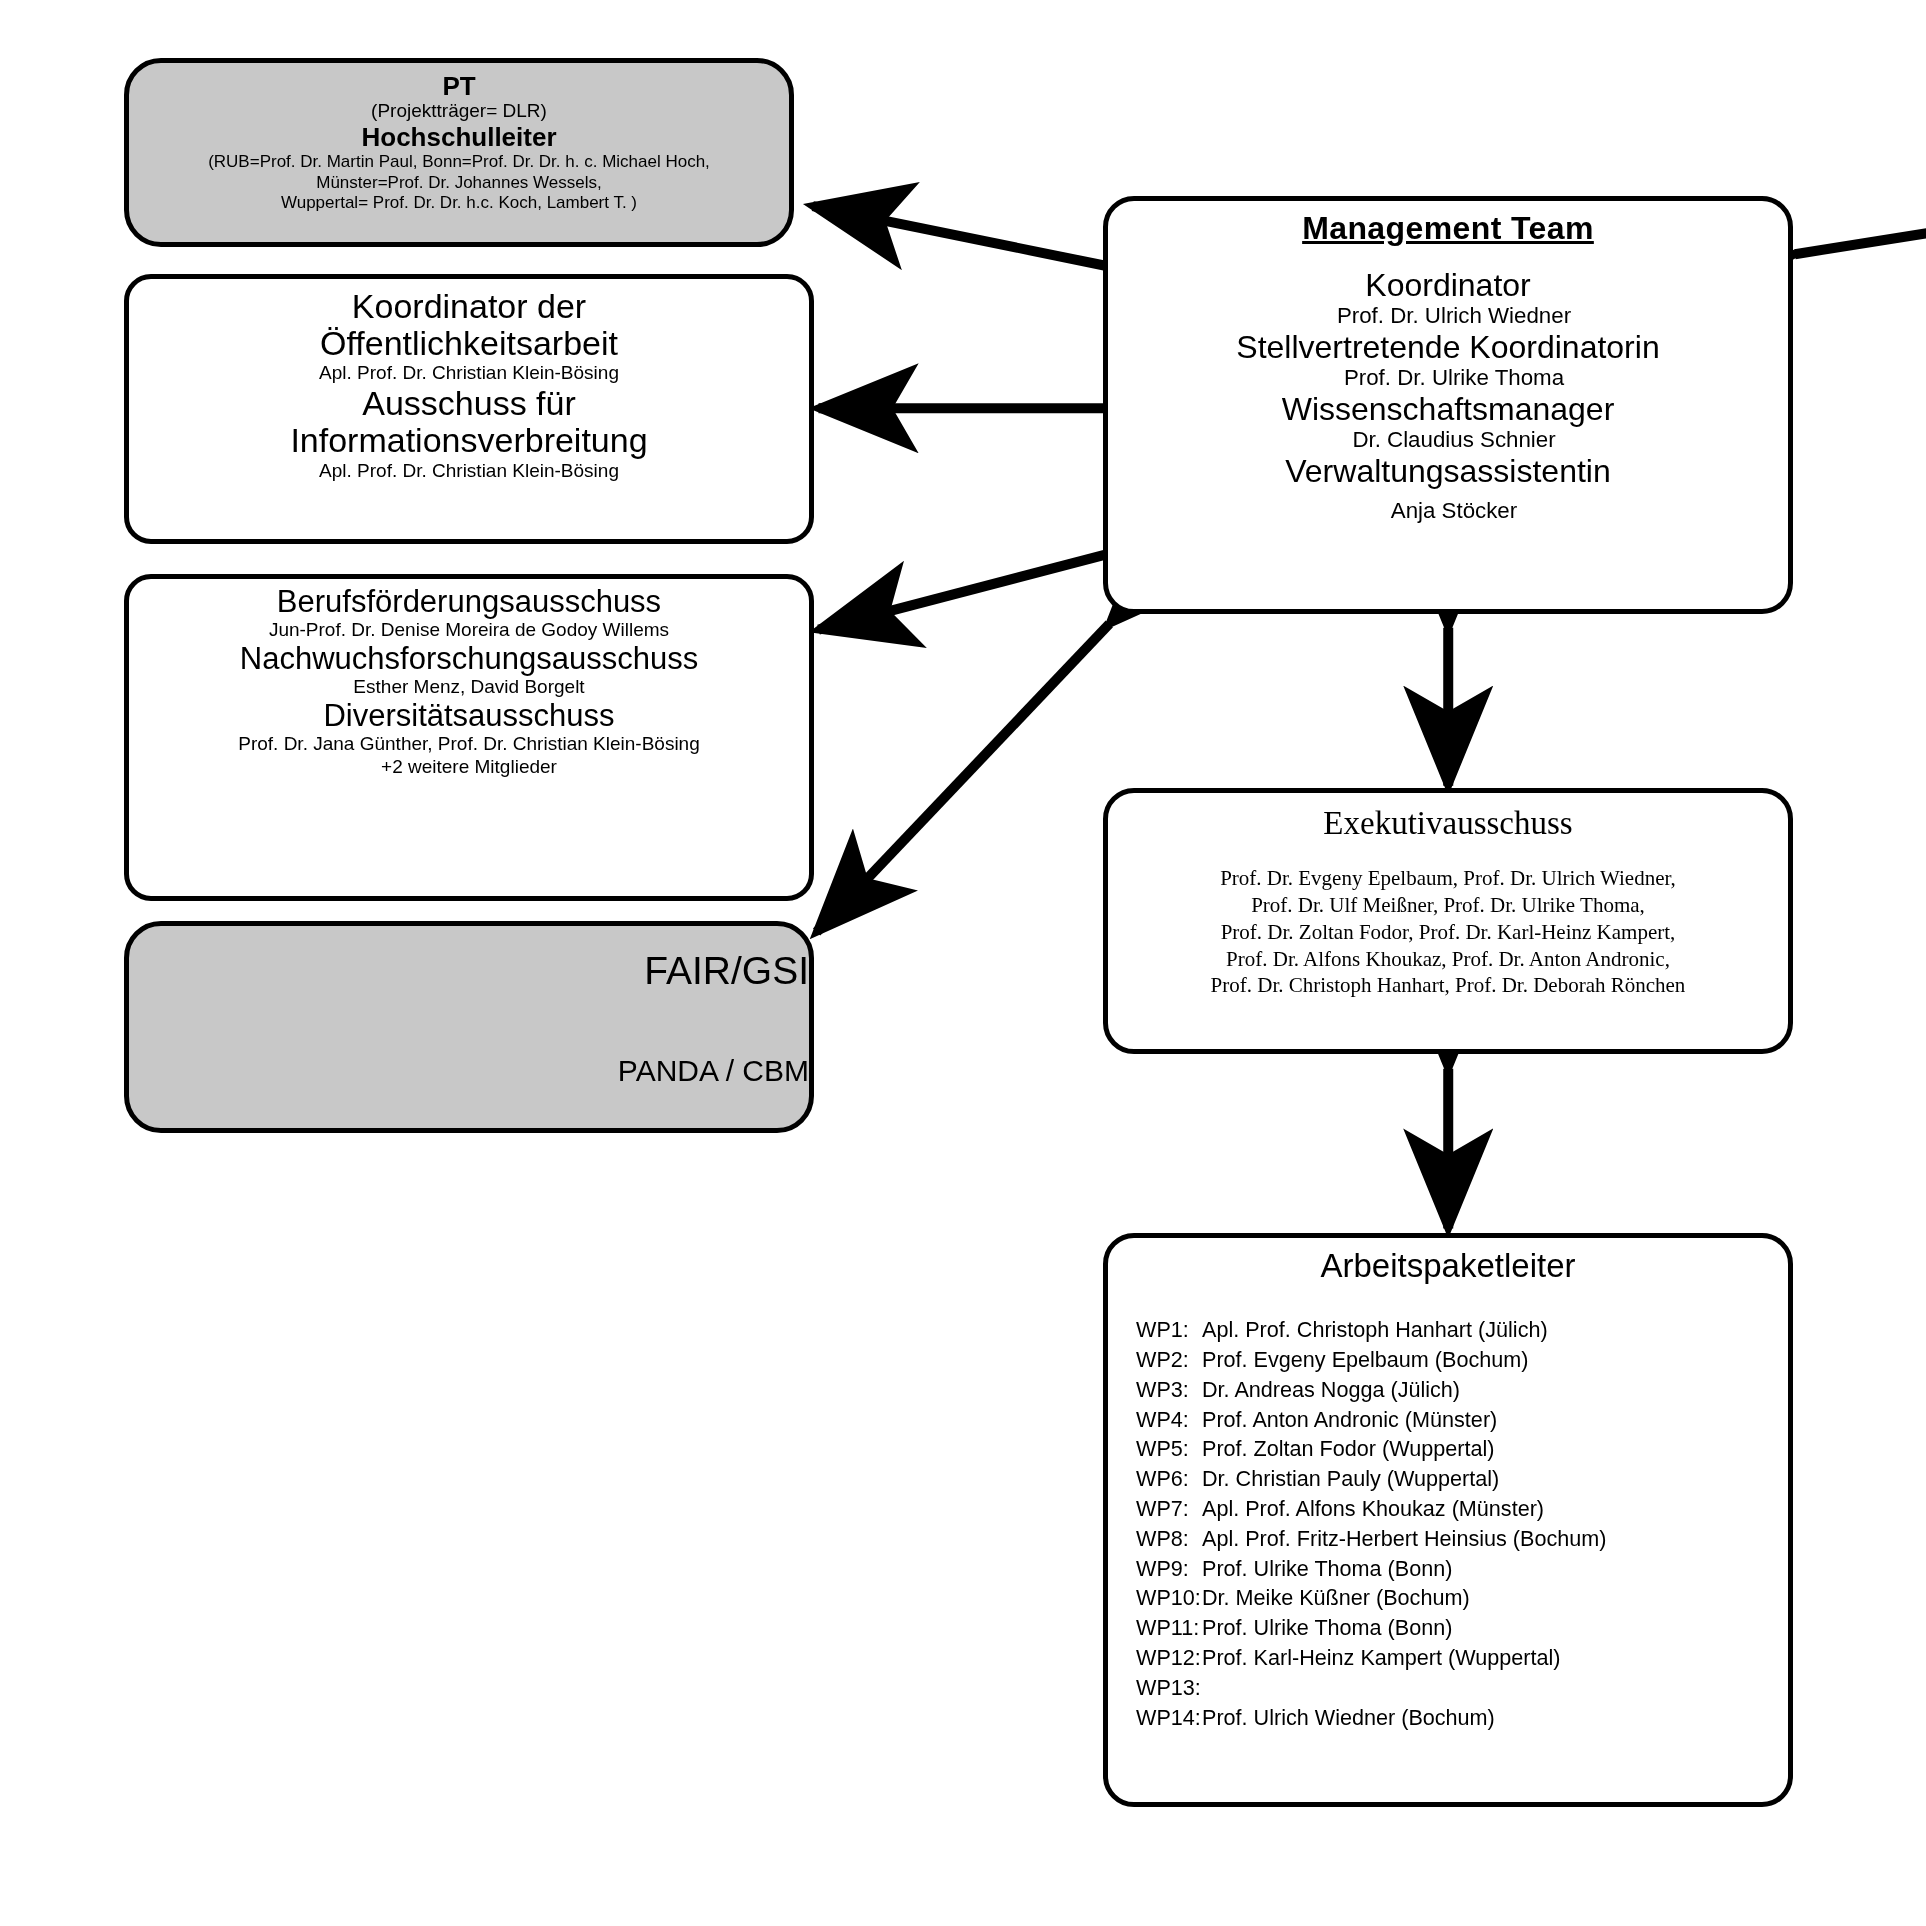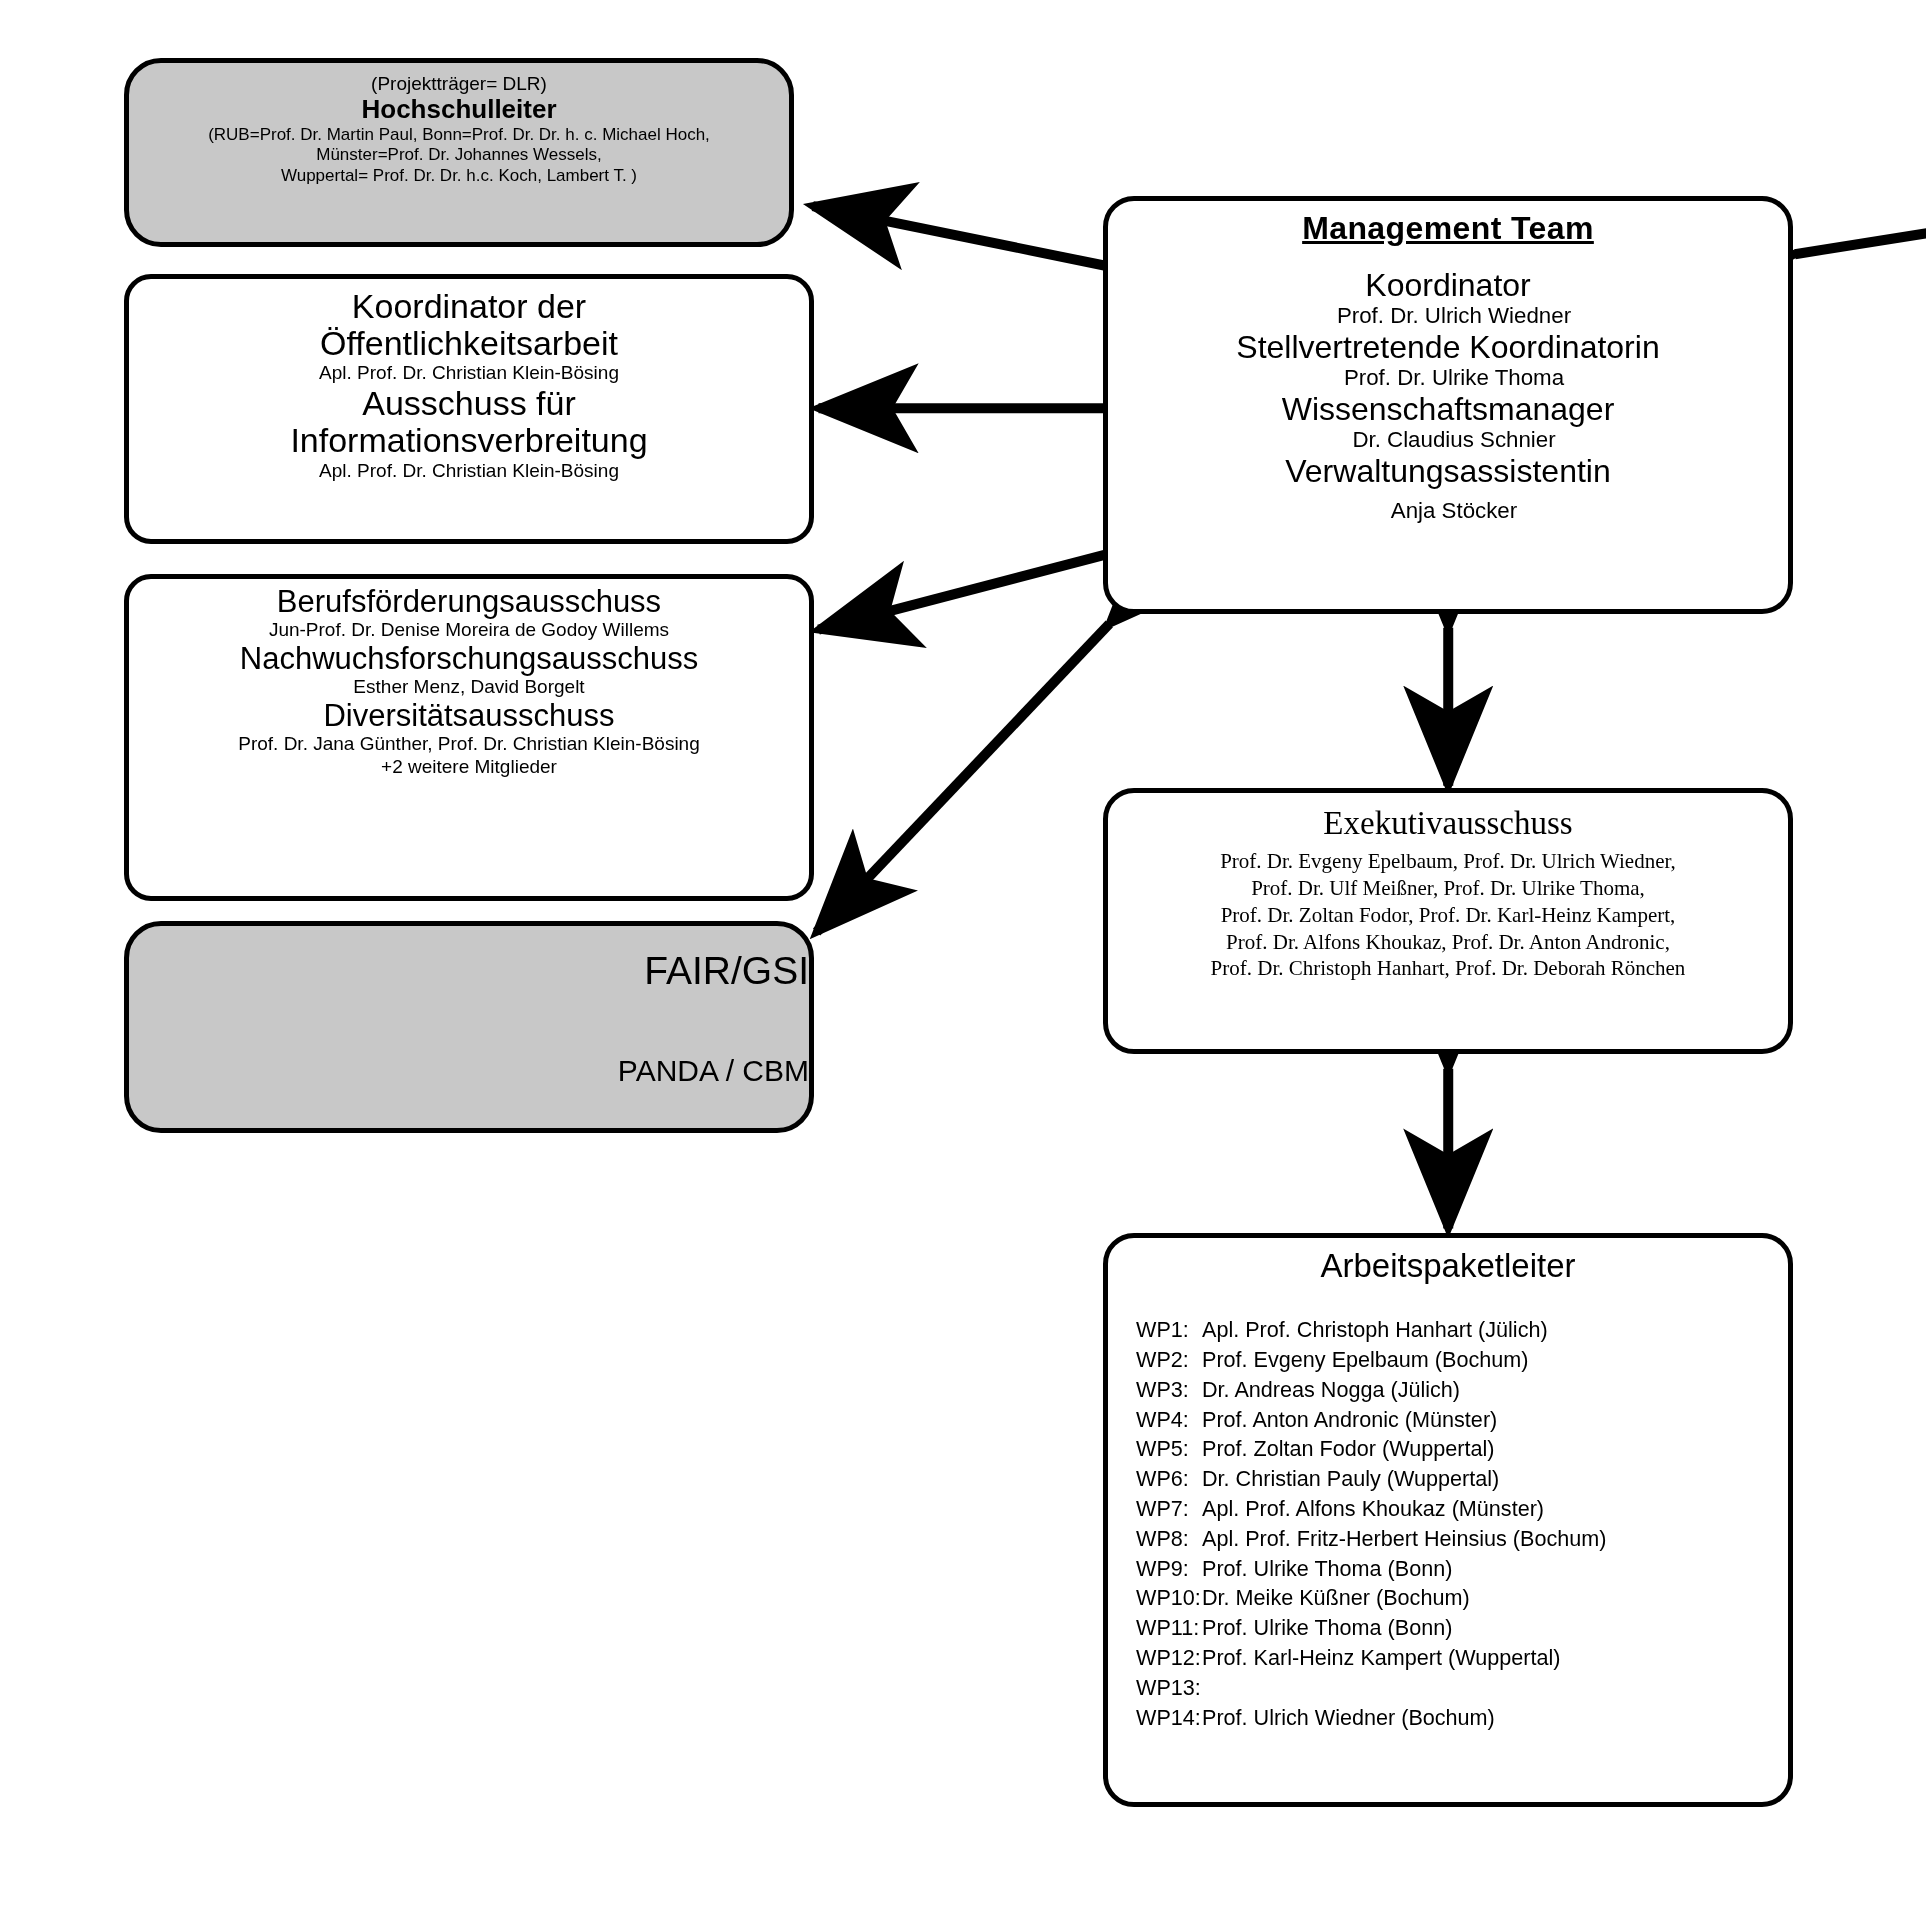--- a/index.html
+++ b/index.html
@@ -92,21 +92,21 @@
   .mgmt-gap-small { height: 9.2px; }
 
   #exek-box {
     left: 1103px; top: 788px; width: 690px; height: 266px;
     border-radius: 31px;
     text-align: center;
     padding-top: 11.6px;
     font-family: Liberation Serif, serif;
   }
   .exek-title { font-size: 33px; line-height: 1.1; }
-  .exek-body { font-size: 21px; line-height: 1.28; margin-top: 7px; }
+  .exek-body { font-size: 21px; line-height: 1.28; margin-top: 24px; }
 
   #wp-box {
     left: 1103px; top: 1233px; width: 690px; height: 574px;
     border-radius: 31px;
     padding-top: 10px;
   }
   .wp-title { font-size: 33px; text-align: center; line-height: 1.1; }
   .wp-list { margin-top: 31px; padding-left: 28px; }
   .wp-row { display: flex; font-size: 21.6px; line-height: 1.38; }
   .wp-key { width: 66px; flex: 0 0 66px; }
@@ -133,20 +133,21 @@
     <line x1="2880" y1="1620" x2="2120" y2="2420" stroke="#000" stroke-width="26" marker-end="url(#ah)" marker-start="url(#ah)"></line>
 
     <line x1="4660" y1="660" x2="5490" y2="528" stroke="#000" stroke-width="26" marker-end="url(#ah)" marker-start="url(#ah)"></line>
 
     <line x1="3760" y1="1630" x2="3760" y2="2040" stroke="#000" stroke-width="26" marker-end="url(#ah)" marker-start="url(#ah)"></line>
 
     <line x1="3760" y1="2775" x2="3760" y2="3190" stroke="#000" stroke-width="26" marker-end="url(#ah)" marker-start="url(#ah)"></line>
   </svg>
 
   <div class="node shaded" id="pt-box">
+    <div class="pt-title">PT</div>
     <div class="pt-sub">(Projektträger= DLR)</div>
     <div class="pt-role">Hochschulleiter</div>
     <div class="pt-detail">(RUB=Prof. Dr. Martin Paul, Bonn=Prof. Dr. Dr. h. c. Michael Hoch,</div>
     <div class="pt-detail">Münster=Prof. Dr. Johannes Wessels,</div>
     <div class="pt-detail">Wuppertal= Prof. Dr. Dr. h.c. Koch, Lambert T. )</div>
   </div>
 
   <div class="node" id="koord-box">
     <div class="big-head">Koordinator der</div>
     <div class="big-head">Öffentlichkeitsarbeit</div>

